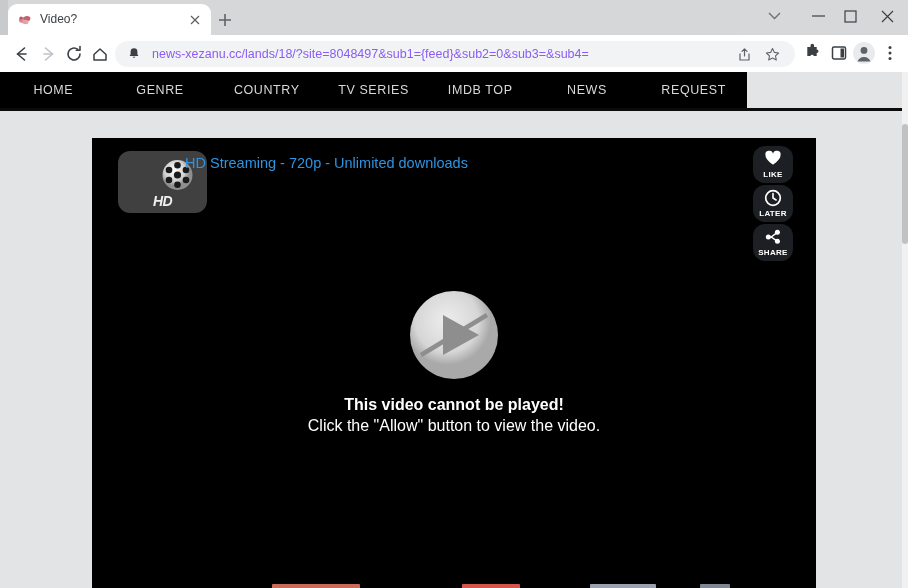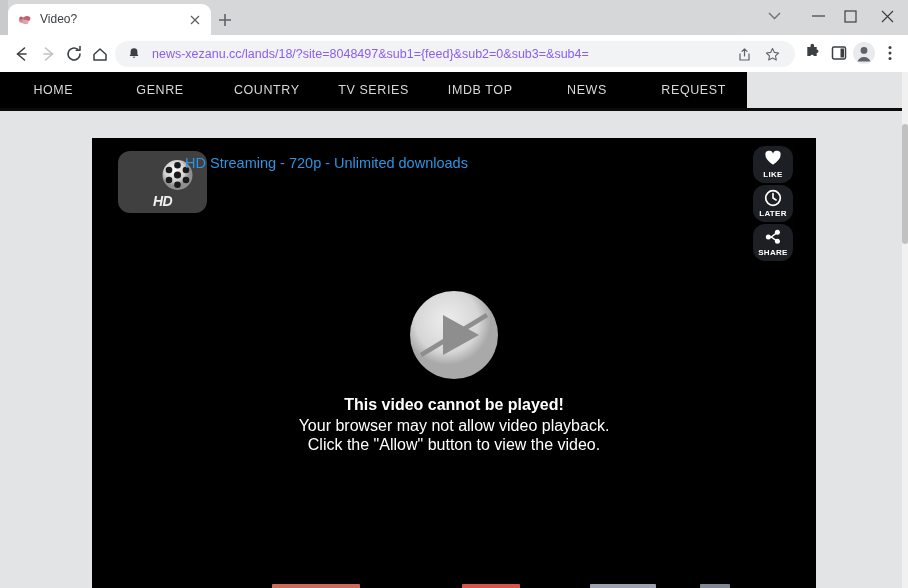--- a/index.html
+++ b/index.html
@@ -500,21 +500,20 @@
                 <stop offset="72%" stop-color="#d6d6d6"></stop>
                 <stop offset="100%" stop-color="#a9a9a9"></stop>
               </radialGradient>
             </defs>
             <circle cx="49" cy="49" r="44" fill="url(#pbg)"></circle>
             <path d="M38 29 L74 49 L38 69 Z" fill="#8e8e8e"></path>
             <path d="M16 69 L82 29" stroke="#8e8e8e" stroke-width="4.5"></path>
           </svg>
         </div>
         <div id="err-title">This video cannot be played!</div>
-        <div class="err-line">Your browser may not allow video playback.</div>
         <div class="err-line">Click the "Allow" button to view the video.</div>
       </div>
 
     </div>
 
     <div id="footer-strip">
       <div class="footer-blob" style="left:272px; width:88px; background:#c96a5a;"></div>
       <div class="footer-blob" style="left:462px; width:58px; background:#d4564a;"></div>
       <div class="footer-blob" style="left:590px; width:66px; background:#9aa3ad;"></div>
       <div class="footer-blob" style="left:700px; width:30px; background:#7f8892;"></div>

